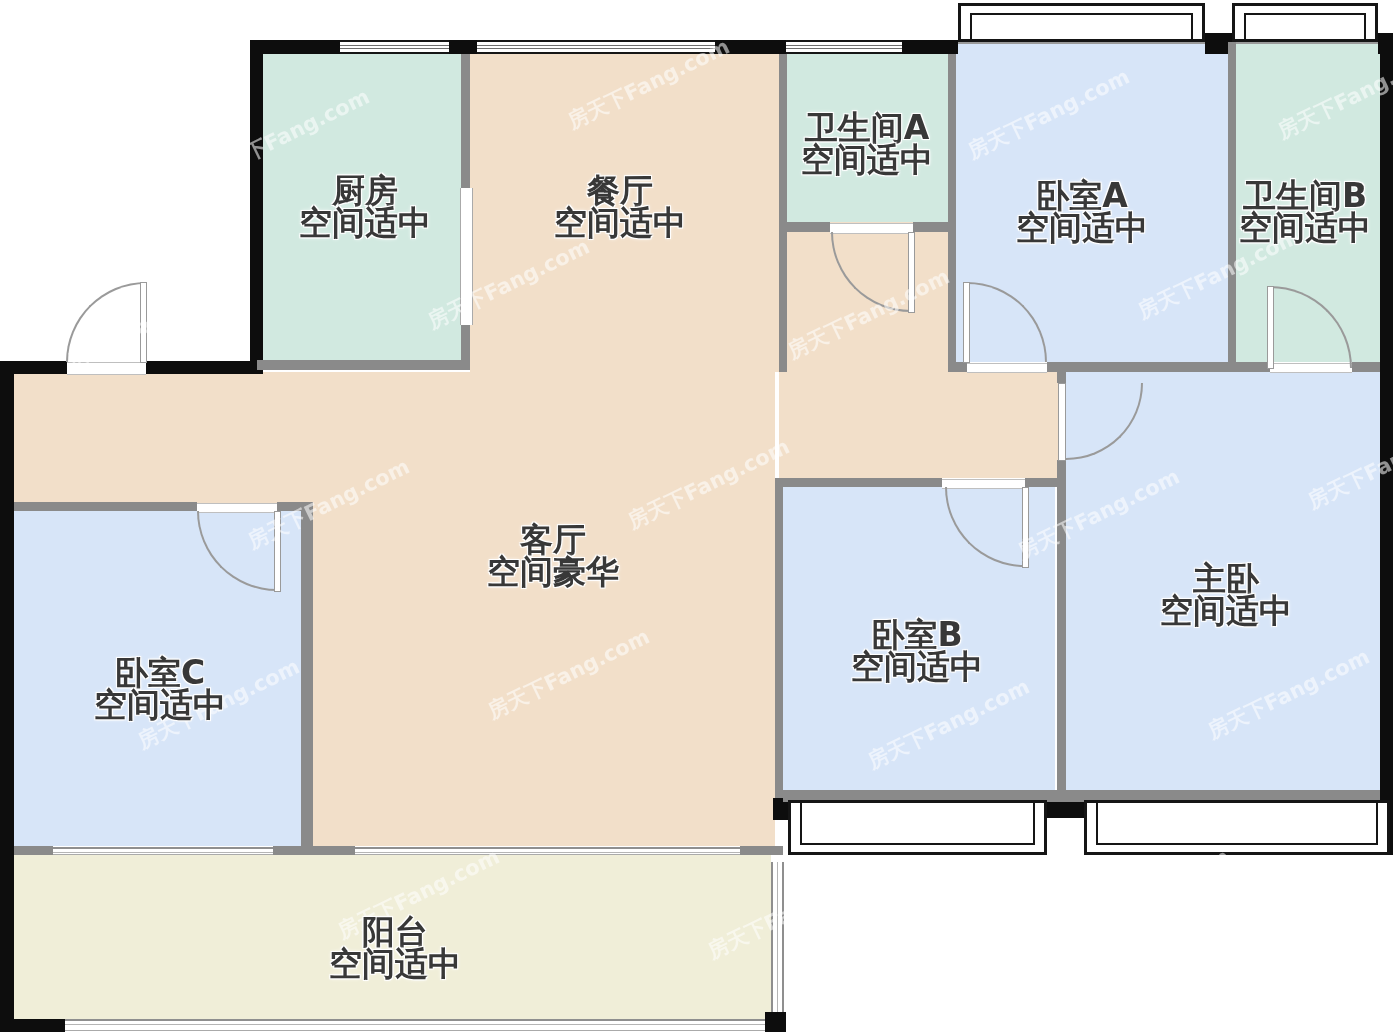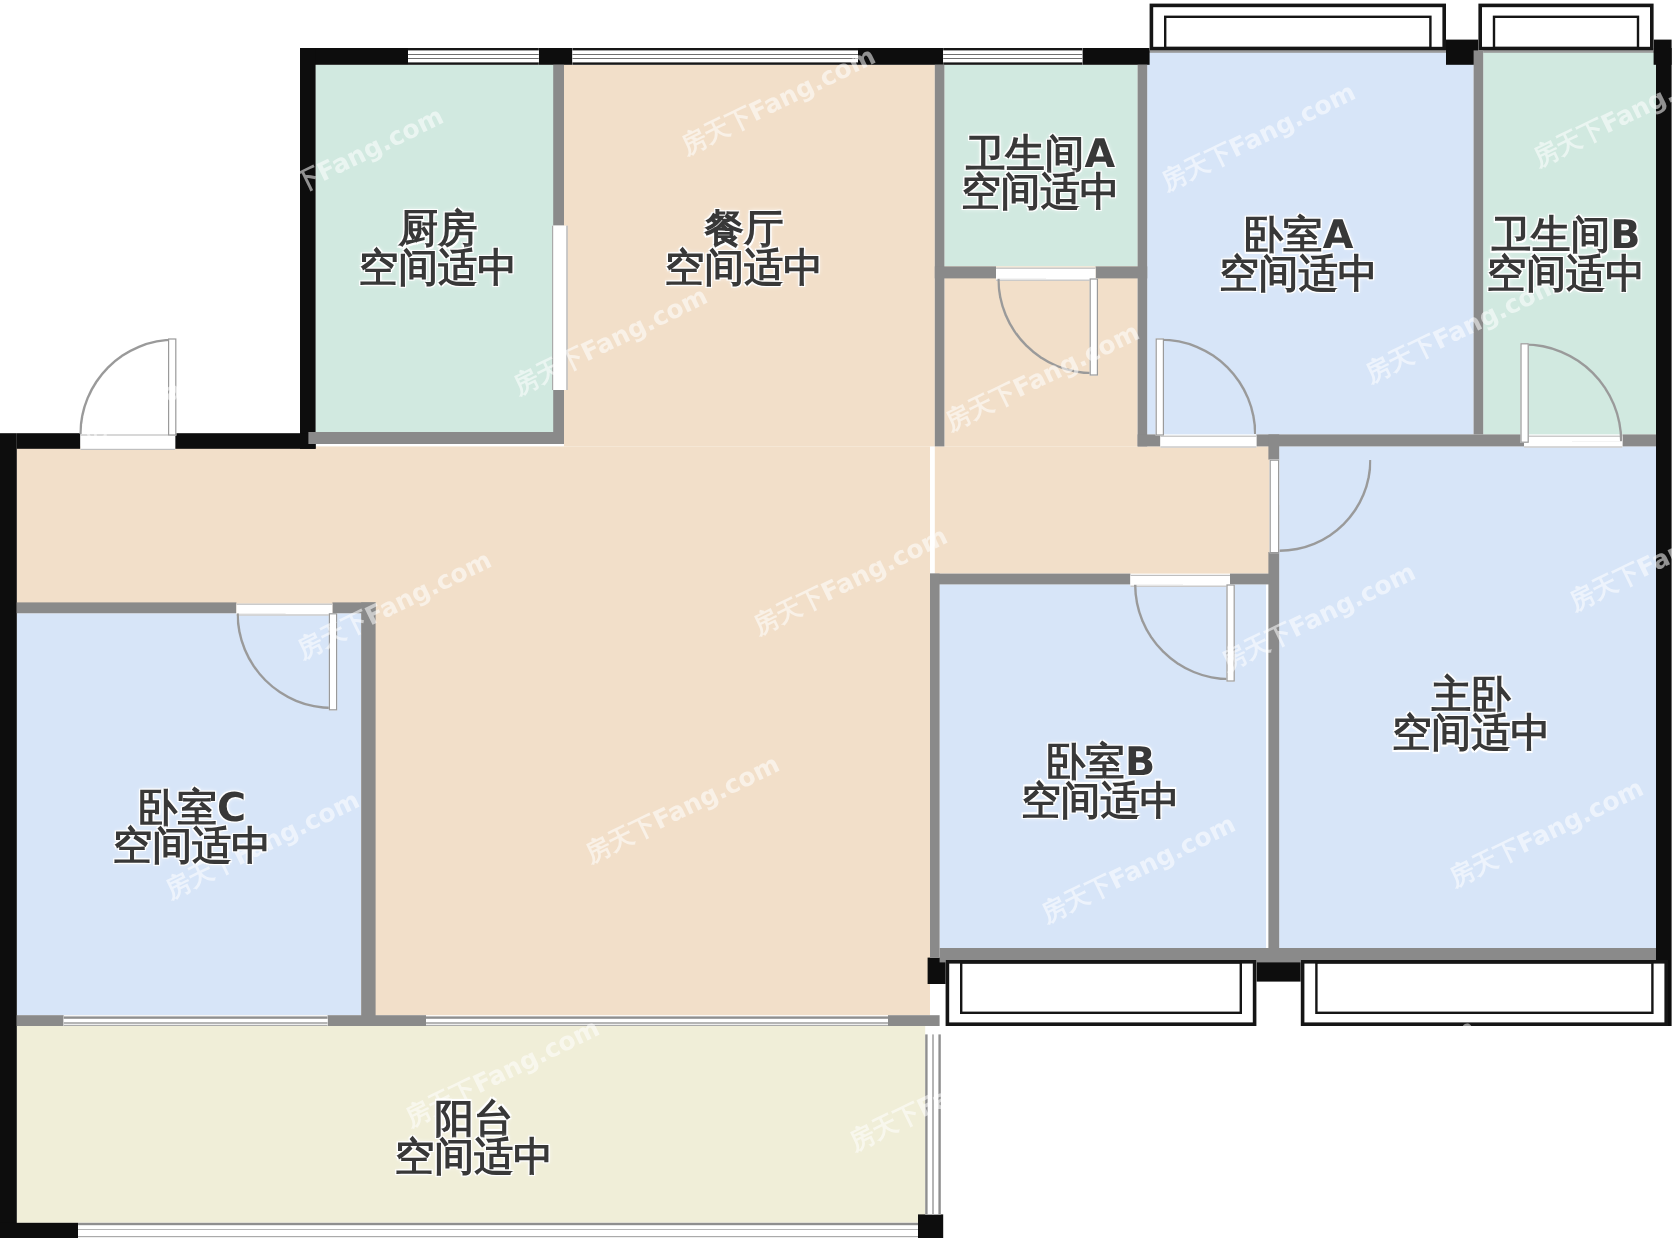--- a/index.html
+++ b/index.html
@@ -156,20 +156,24 @@
     <div>空间适中</div>
   </div>
   <div class="label" style="left:1082px;top:180px;">
     <div>卧室A</div>
     <div>空间适中</div>
   </div>
   <div class="label" style="left:1305px;top:180px;">
     <div>卫生间B</div>
     <div>空间适中</div>
   </div>
+  <div class="label" style="left:553px;top:524px;">
+    <div>客厅</div>
+    <div>空间豪华</div>
+  </div>
   <div class="label" style="left:160px;top:657px;">
     <div>卧室C</div>
     <div>空间适中</div>
   </div>
   <div class="label" style="left:917px;top:619px;">
     <div>卧室B</div>
     <div>空间适中</div>
   </div>
   <div class="label" style="left:1226px;top:563px;">
     <div>主卧</div>

